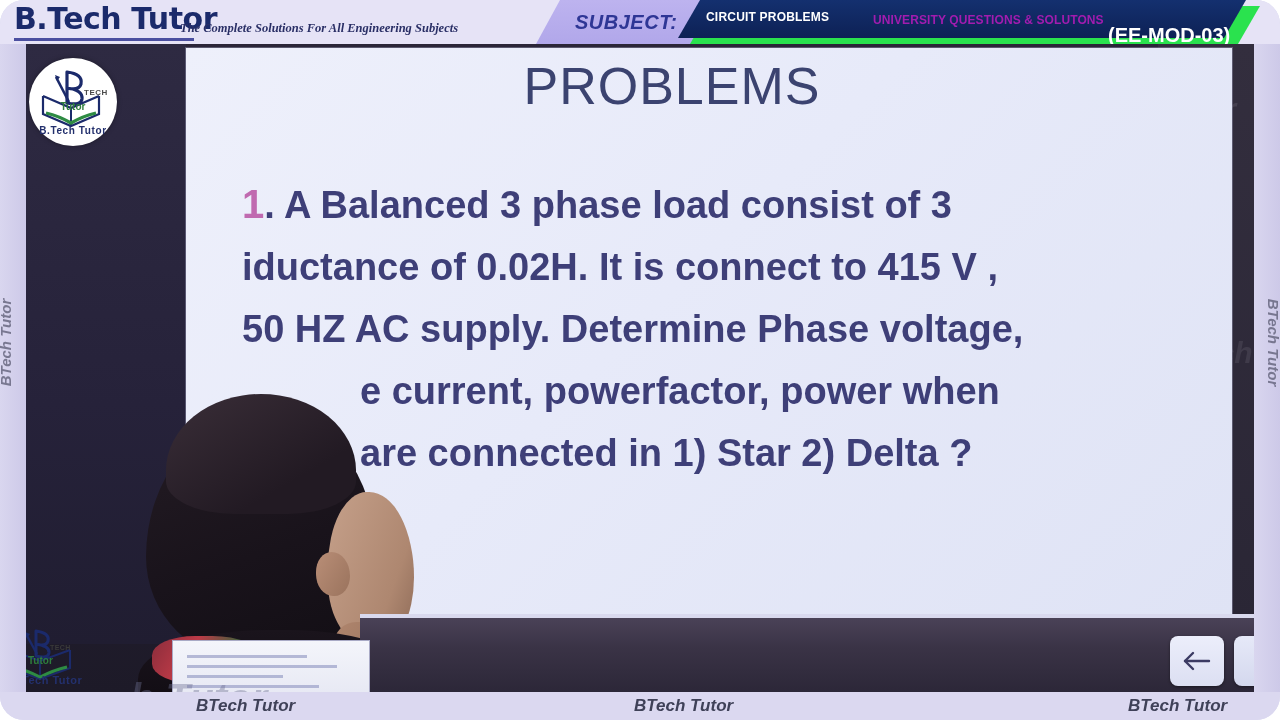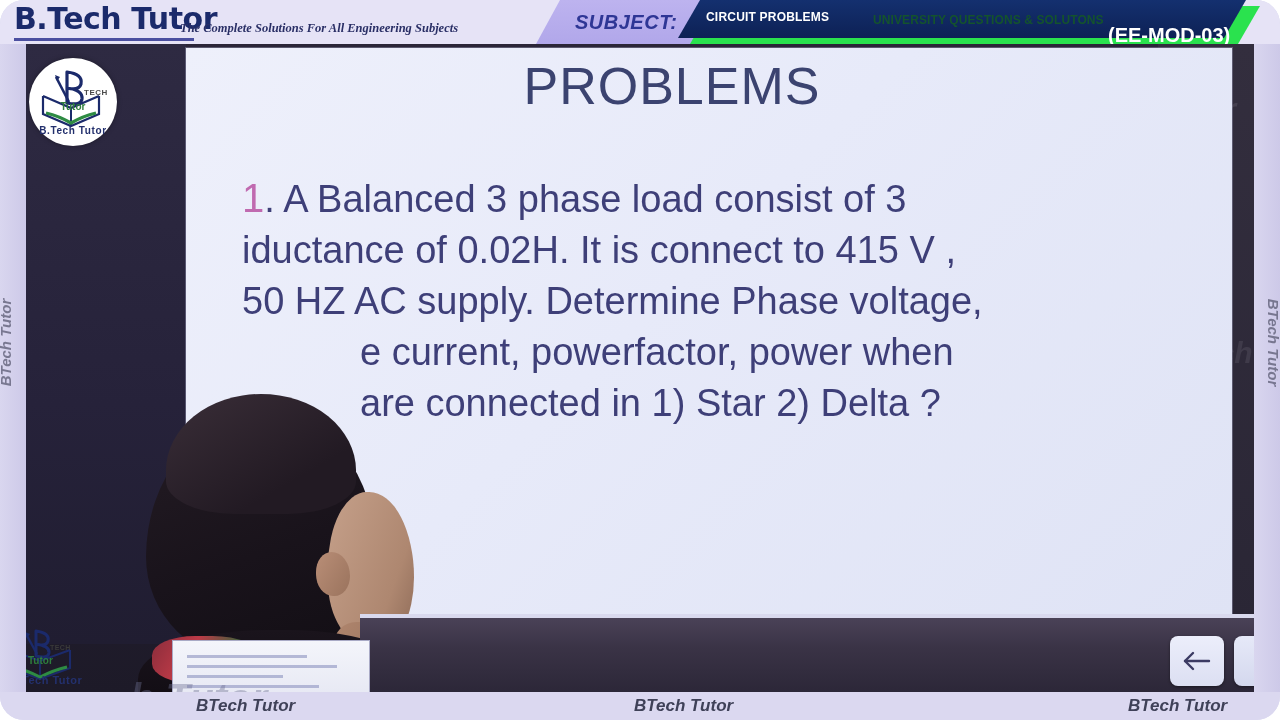--- a/index.html
+++ b/index.html
@@ -97,21 +97,21 @@
     color: #ffffff;
     white-space: nowrap;
     letter-spacing: 0.2px;
   }
   #banner-sub {
     position: absolute;
     left: 873px; top: 13px;
     font-family: "Liberation Sans", sans-serif;
     font-weight: bold;
     font-size: 12px;
-    color: #14532d;
+    color: #a21caf;
     white-space: nowrap;
     letter-spacing: 0.1px;
   }
   #banner-code {
     position: absolute;
     left: 1108px; top: 24px;
     font-family: "Liberation Sans", sans-serif;
     font-weight: bold;
     font-size: 20px;
     color: #ffffff;
@@ -221,23 +221,23 @@
     color: #3b4370;
     white-space: nowrap;
   }
   #slide-body {
     position: absolute;
     left: 56px; top: 125px;
     width: 890px;
   }
   .bline {
     font-family: "Liberation Sans", sans-serif;
-    font-weight: normal;
+    font-weight: bold;
     font-size: 38px;
-    line-height: 51px;
+    line-height: 62px;
     color: #3e3f78;
     white-space: nowrap;
   }
   .qnum {
     color: #c06ab0;
     font-size: 40px;
   }
 
   
   #person {

